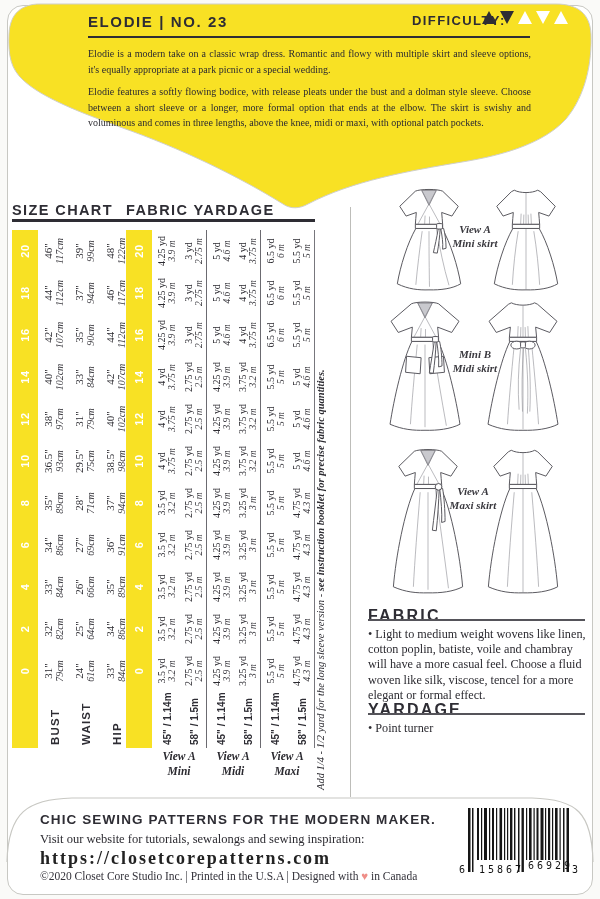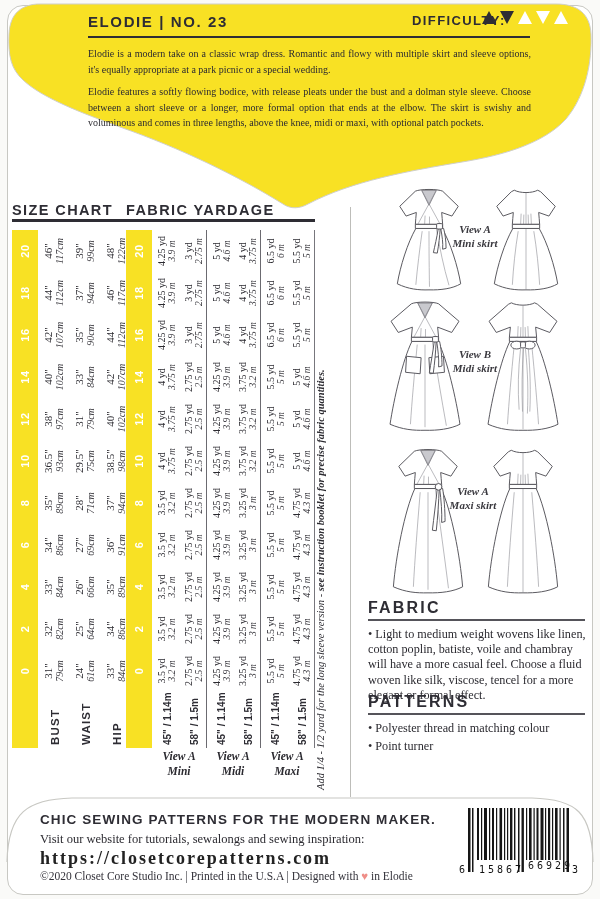--- a/index.html
+++ b/index.html
@@ -46,21 +46,21 @@
   .ygrid .rowlab{font-size:10px;letter-spacing:0px;}
   .gline{border-top:1px solid #6b6a70;}
   .note{font-style:italic;font-size:10.5px;white-space:nowrap;color:#2b2a30;}
   .note b{font-weight:bold;}
   .view-label{position:absolute;top:749px;width:88px;text-align:center;font-style:italic;
               font-weight:bold;font-size:11.5px;line-height:15px;color:#2b2a30;}
   
   .divider{left:350px;top:207px;width:1px;height:590px;background:#bdbdb9;}
   .illu-label{position:absolute;width:80px;text-align:center;font-style:italic;font-weight:bold;
               font-size:11px;line-height:14px;color:#3a393f;}
-  .rp-h{left:368px;font-size:16px;letter-spacing:2.2px;}
+  .rp-h{left:368px;font-size:16px;letter-spacing:2.2px;margin-top:8px;}
   .rp-rule{left:368px;width:217px;height:1.5px;background:#55545a;}
   .rp-text{left:368px;width:218px;font-size:12.2px;line-height:15.2px;color:#2b2a30;}
   .rp-text .b{margin-bottom:3px;}
   
   .dress .o{fill:#fff;stroke:#56555c;stroke-width:1;stroke-linejoin:round;}
   .dress .ln{fill:none;stroke:#8a8990;stroke-width:.6;}
   .dress .shade{fill:#c9c9ce;stroke:#56555c;stroke-width:.6;}
   
   .tagline{left:40px;top:812px;font-weight:bold;font-size:13.5px;letter-spacing:1.1px;color:var(--dark);}
   .visit{left:40px;top:832px;font-size:12.5px;}
@@ -599,21 +599,21 @@
   <path class="ln" d="M40,8.8 L40,41.5 M35,30 L34.5,41.3 M37.8,31 L37.5,41.3 M42.2,31 L42.5,41.3 M45,30 L45.5,41.3"></path>
   <path class="o" d="M26.5,45.7 C17,65 8,105 4,131 C17,136.5 28,137.5 40,137.2 C53,137.5 66,136 76,131 C72,105 63,65 53.5,45.7 Z"></path>
   <path class="ln" d="M40,53 L40,136 M31,49 C28,80 25.5,108 24,131 M49,49 C52,80 54.5,108 56,131"></path>
   <rect class="o" x="26" y="41.5" width="28" height="4.2"></rect>
   <ellipse class="o" cx="33.5" cy="49.5" rx="6" ry="4"></ellipse>
   <ellipse class="o" cx="46.5" cy="49.5" rx="6" ry="4"></ellipse>
   <path class="ln" d="M37.5,53 C35,75 34.5,95 36,116 M40.5,53 C39,75 38.5,95 39.5,118 M42.5,53 C45,78 45.5,98 44.5,120 M45.5,53 C47.5,78 48,98 47,118"></path>
   <rect class="o" x="37.5" y="46.2" width="5" height="6.2" rx="1.2"></rect>
 </svg>
 <div class="illu-label" style="left:435px;top:347px;">
-  <div>View B</div>
+  <div>Mini B</div>
   <div>Midi skirt</div>
 </div>
 
 <svg class="abs dress" style="left:389px;top:444px;" width="78" height="153" viewBox="0 0 80 156">
   <path class="o" d="M26,7 C31,4.6 49,4.6 54,7 L70,22.5 L63.5,32.5 L53,28.8 C53.4,33 53.7,37 54,41 L26,41 C26.3,37 26.6,33 27,28.8 L16.5,32.5 L10,22.5 Z"></path>
   <path class="shade" d="M32.5,6.2 L47.5,6.2 L40,21.5 Z"></path>
   <path class="ln" d="M32.5,6.2 L51.5,41 M47.5,6.2 L28.5,41 M36,32 L35.5,40.8 M40.5,33 L40.5,40.8"></path>
   <path class="o" d="M26.5,45.2 C16,68 7,115 4.5,146 C17,151.5 28,152.5 40,152.2 C53,152.5 66,151 75.5,146 C73,115 64,68 53.5,45.2 Z"></path>
   <path class="ln" d="M47.5,45.2 C52,80 57,115 61,147.5 M32,49 C29,85 26.5,118 25,146 M40,49 L40,149"></path>
   <rect class="o" x="26" y="41" width="28" height="4.2"></rect>
@@ -632,38 +632,37 @@
   <div>View A</div>
   <div>Maxi skirt</div>
 </div>
 
 <div class="abs sec-h sans rp-h" style="top:599px;">FABRIC</div>
 <div class="abs rp-rule" style="top:619px;"></div>
 <div class="abs rp-text" style="top:627px;" id="fabric-bullets">
     <div class="b">•  Light to medium weight wovens like linen, cotton poplin, batiste, voile and chambray will have a more casual feel. Choose a fluid woven like silk, viscose, tencel for a more elegant or formal effect.</div>
   </div>
 
-<div class="abs sec-h sans rp-h" style="top:693px;">PATTERNS</div>
+<div class="abs sec-h sans rp-h" style="top:693px;">YARDAGE</div>
 <div class="abs rp-rule" style="top:713px;"></div>
 <div class="abs rp-text" style="top:721px;" id="notions-bullets">
-    <div class="b">•  Polyester thread in matching colour</div>
     <div class="b">•  Point turner</div>
   </div>
 
 <svg class="abs" style="left:0;top:780px;" width="600" height="119" viewBox="0 0 600 119">
   <path d="M 7,82 C 8,32 28,19 72,18 L 532,18 C 577,19 592,33 593,82" fill="none" stroke="#c8c8c3" stroke-width="1.2"></path>
 </svg>
 
 <div class="abs tagline sans">CHIC SEWING PATTERNS FOR THE MODERN MAKER.</div>
 <div class="abs visit">Visit our website for tutorials, sewalongs and sewing inspiration:</div>
 <div class="abs url">https://closetcorepatterns.com</div>
 <div class="abs copyright">
   <span>©2020 Closet Core Studio Inc.  |  Printed in the U.S.A  |  Designed with</span>
   <span class="heart">♥</span>
-  <span> in Elodie</span>
+  <span> in Canada</span>
 </div>
 
 <div class="abs barcode">
   <svg width="118" height="76" viewBox="0 0 118 76">
     <g fill="#161616">
       <rect x="6" y="2" width="2.5" height="64"></rect>
         <rect x="10" y="2" width="1.5" height="64"></rect>
       <rect x="15" y="2" width="2" height="52"></rect>
         <rect x="19" y="2" width="1.2" height="52"></rect>
       <rect x="22" y="2" width="3" height="52"></rect>

